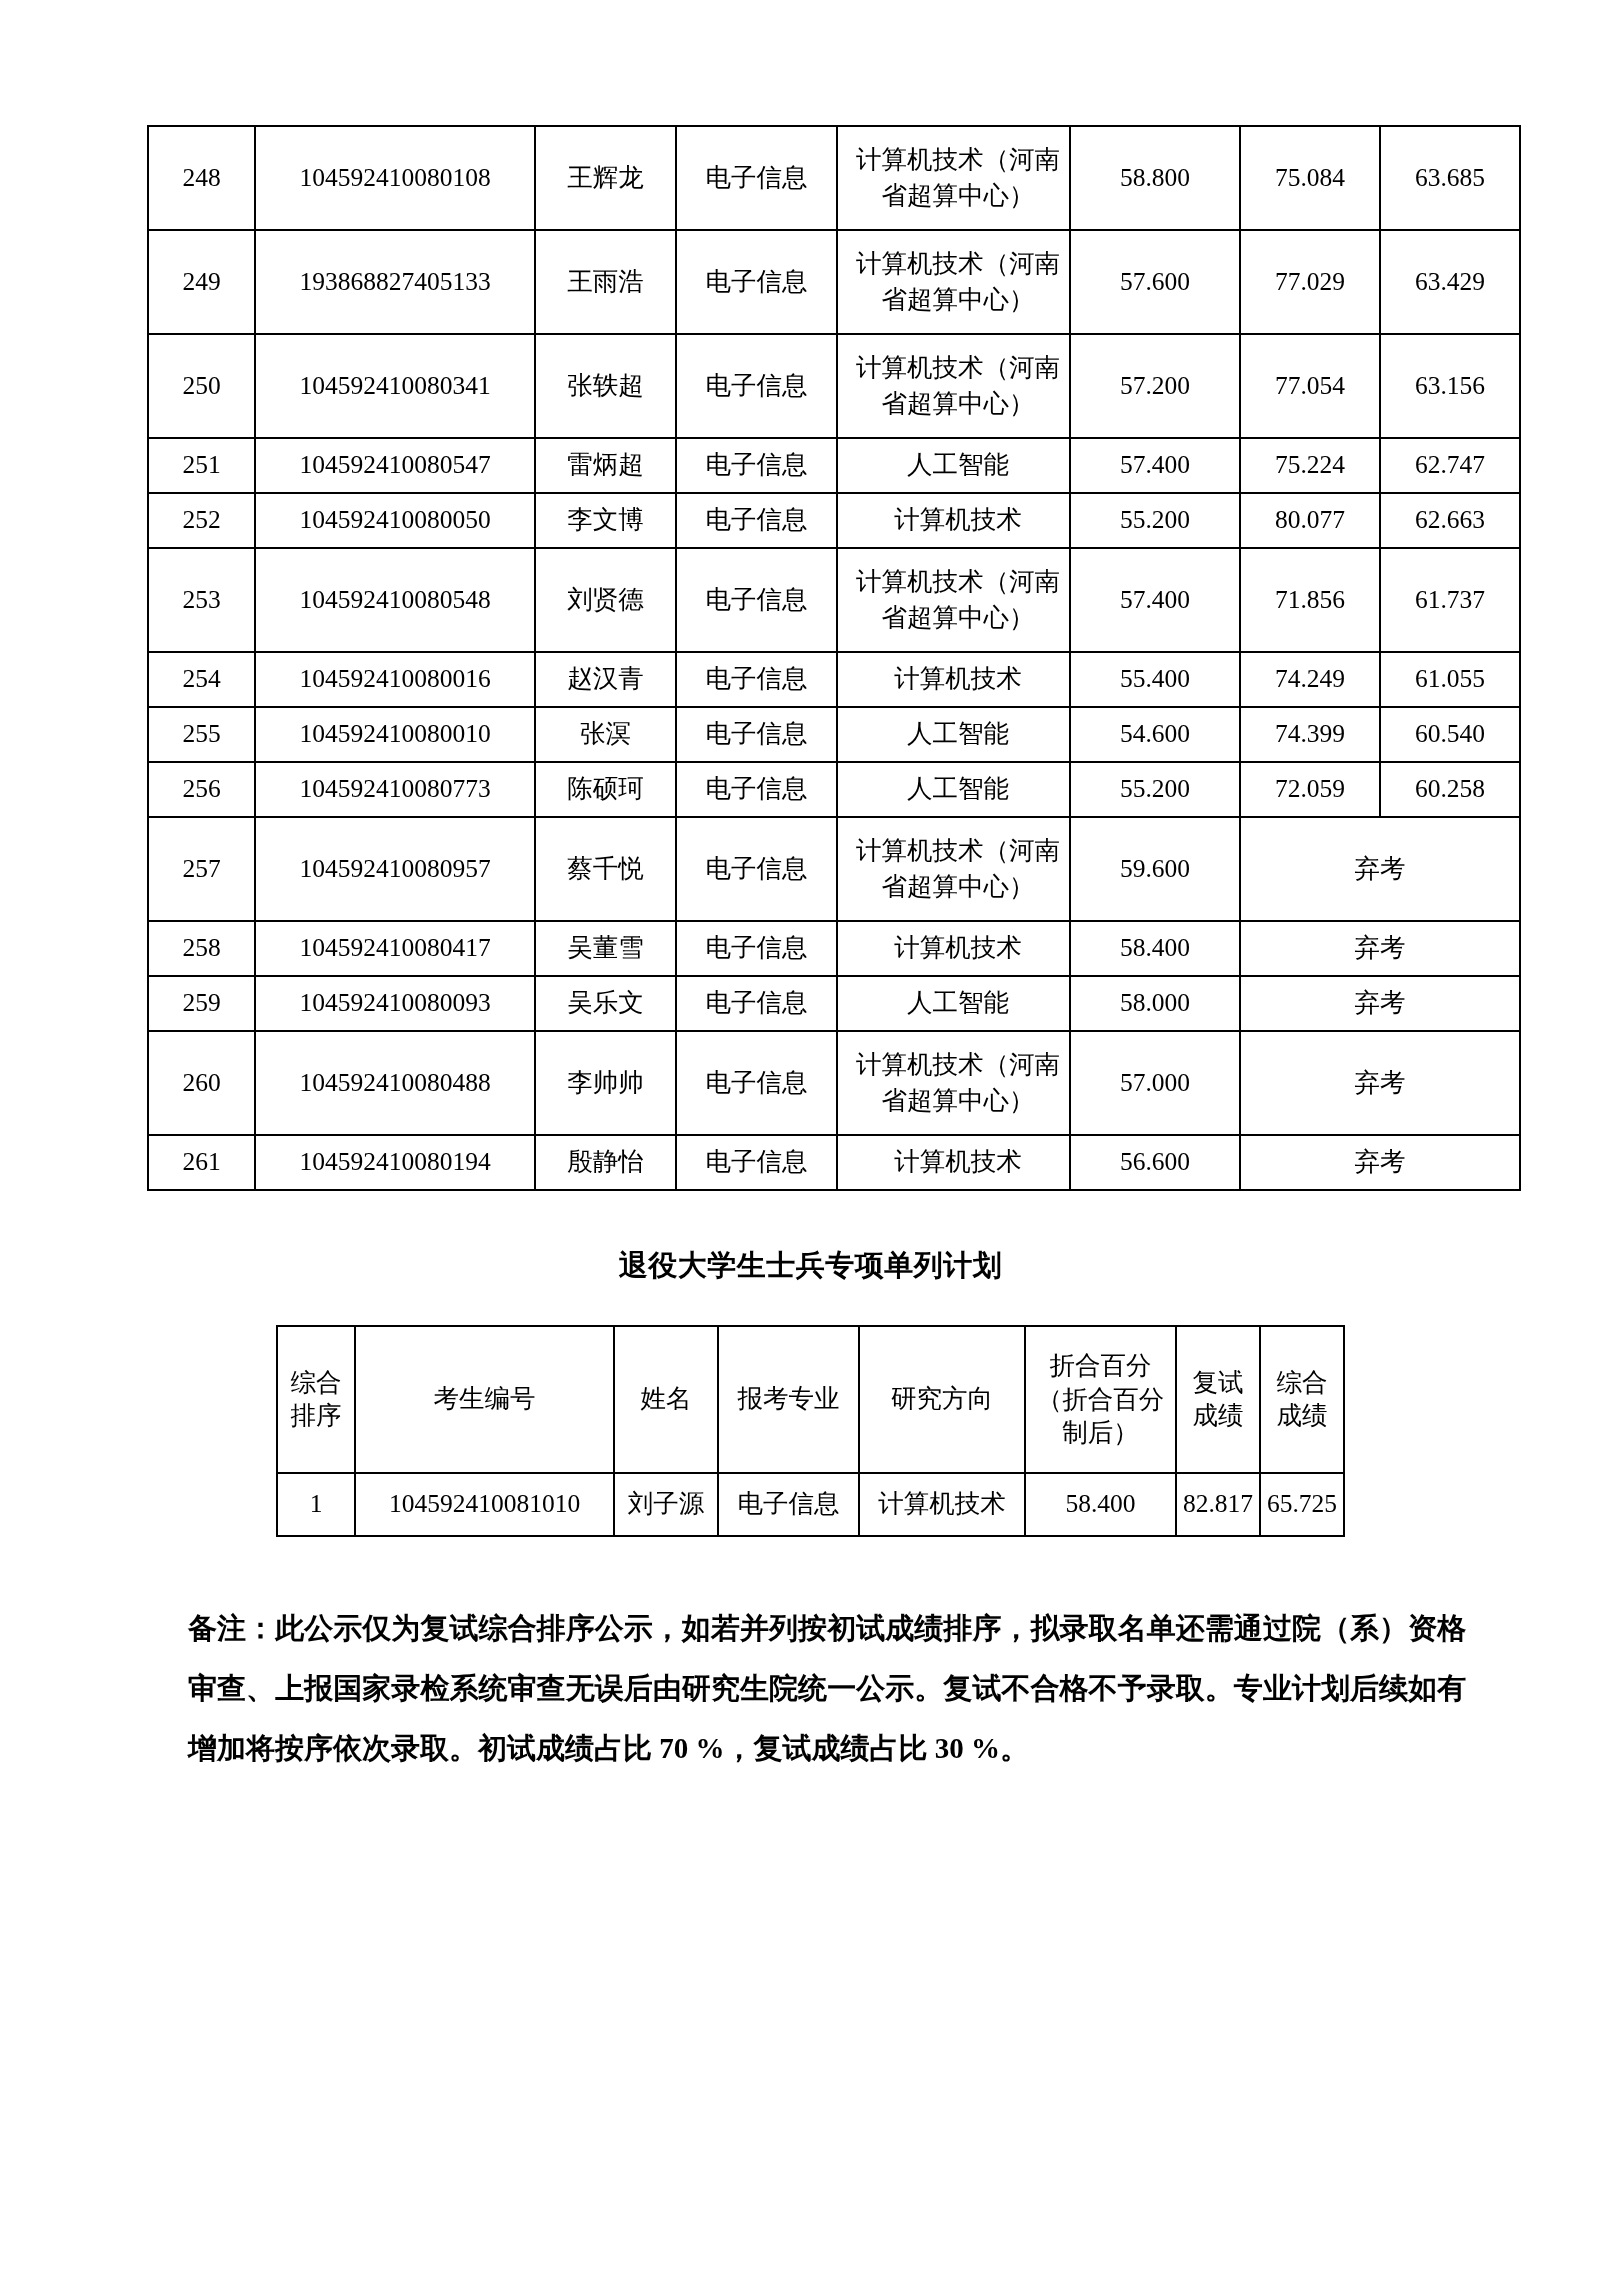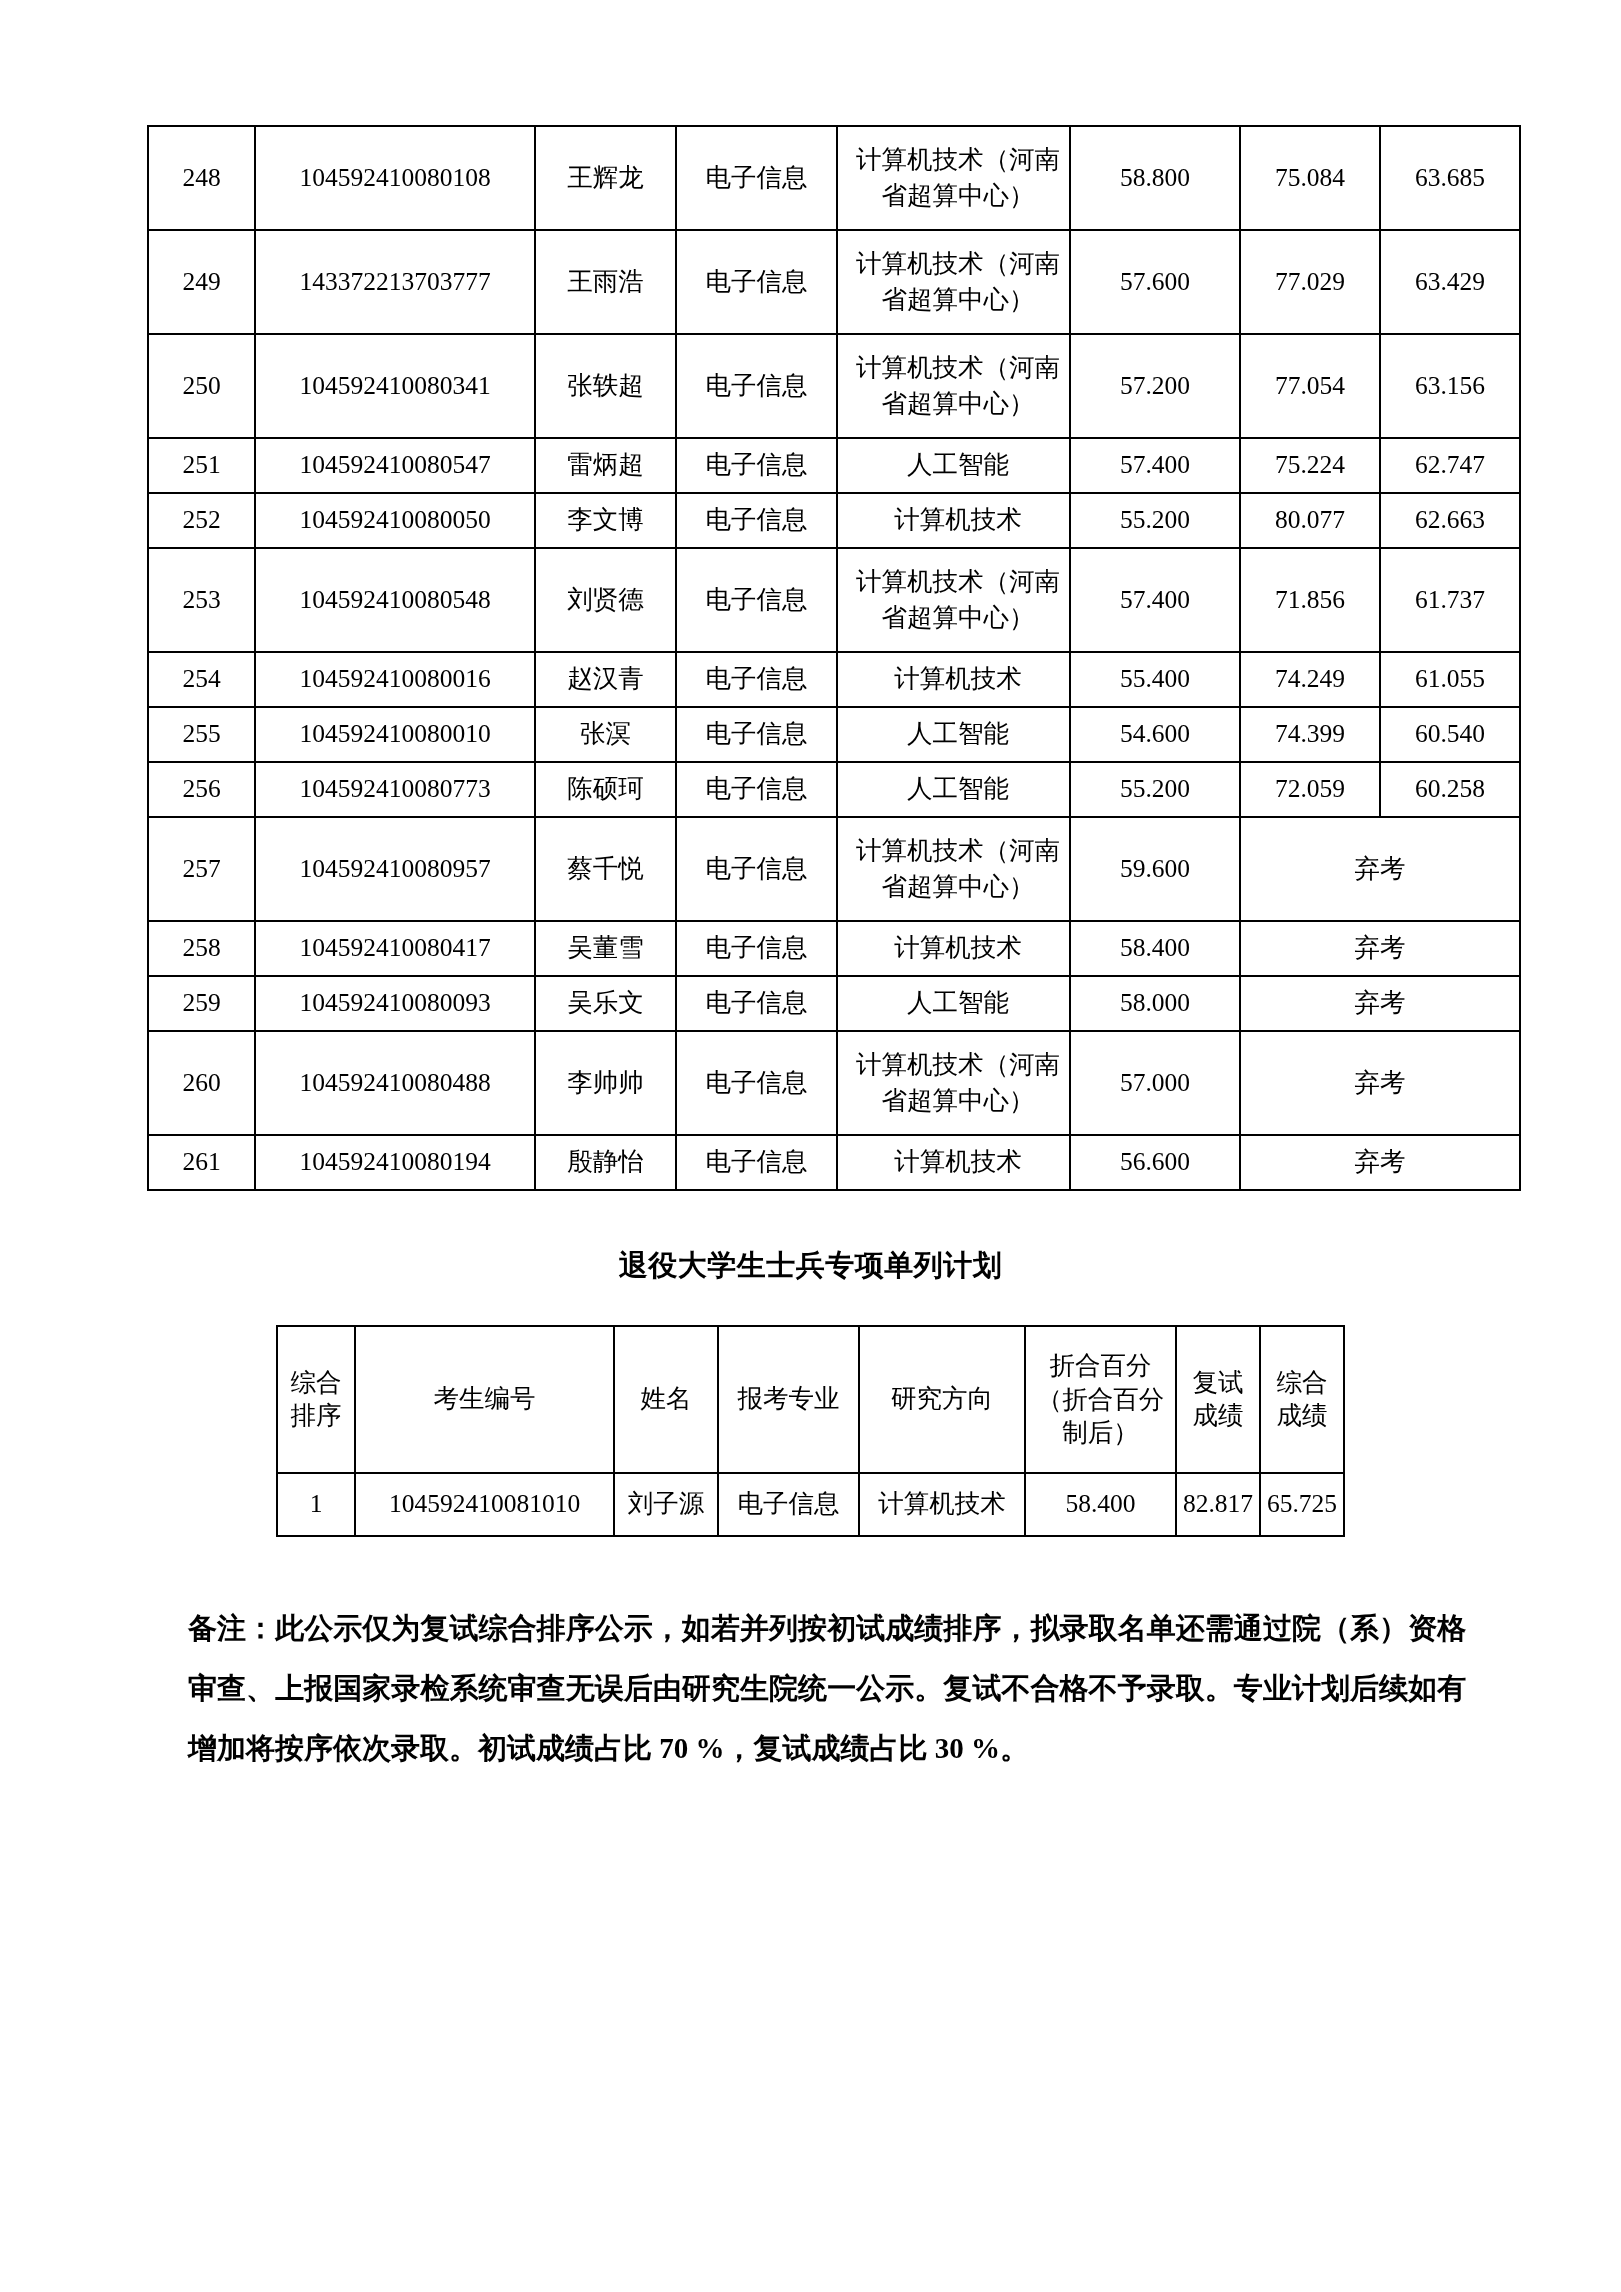--- a/index.html
+++ b/index.html
@@ -123,21 +123,21 @@
           <td class="c-major">电子信息</td>
           <td class="c-dir">
             <span class="dir-wrap">计算机技术（河南省超算中心）</span>
           </td>
           <td class="c-first">58.800</td>
           <td class="c-re">75.084</td>
           <td class="c-total">63.685</td>
         </tr>
         <tr class="tall">
           <td class="c-rank">249</td>
-          <td class="c-id">143372213703777</td>
+          <td class="c-id">193868827405133</td>
           <td class="c-name">王雨浩</td>
           <td class="c-major">电子信息</td>
           <td class="c-dir">
             <span class="dir-wrap">计算机技术（河南省超算中心）</span>
           </td>
           <td class="c-first">57.600</td>
           <td class="c-re">77.029</td>
           <td class="c-total">63.429</td>
         </tr>
         <tr class="tall">

